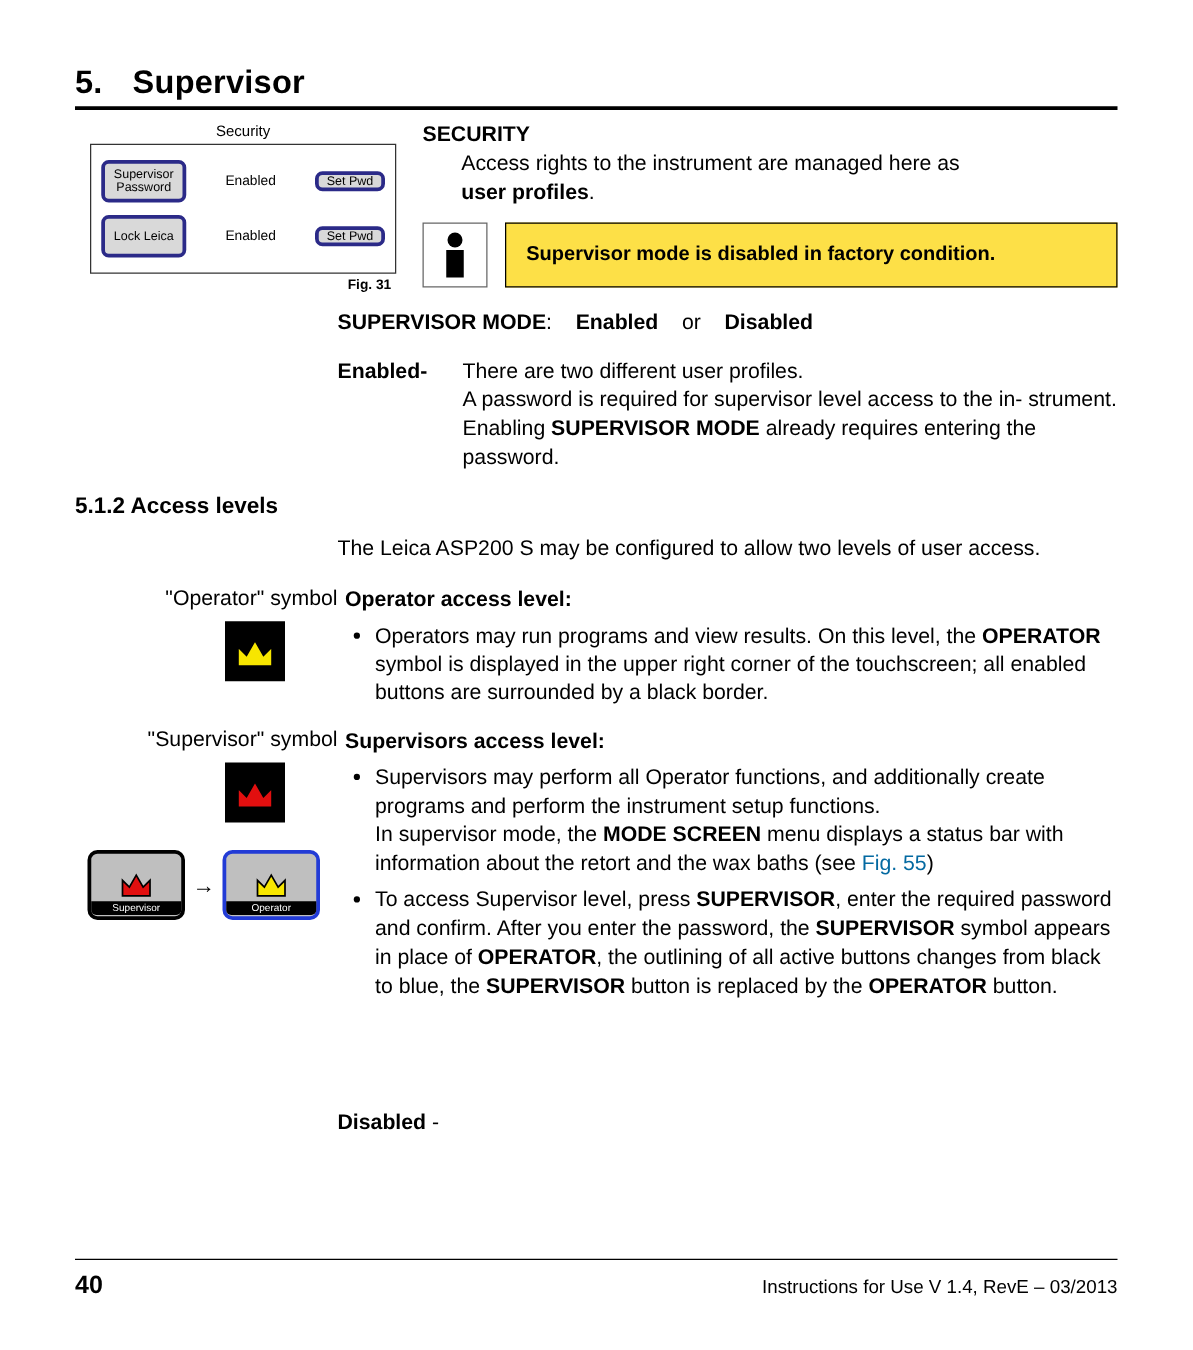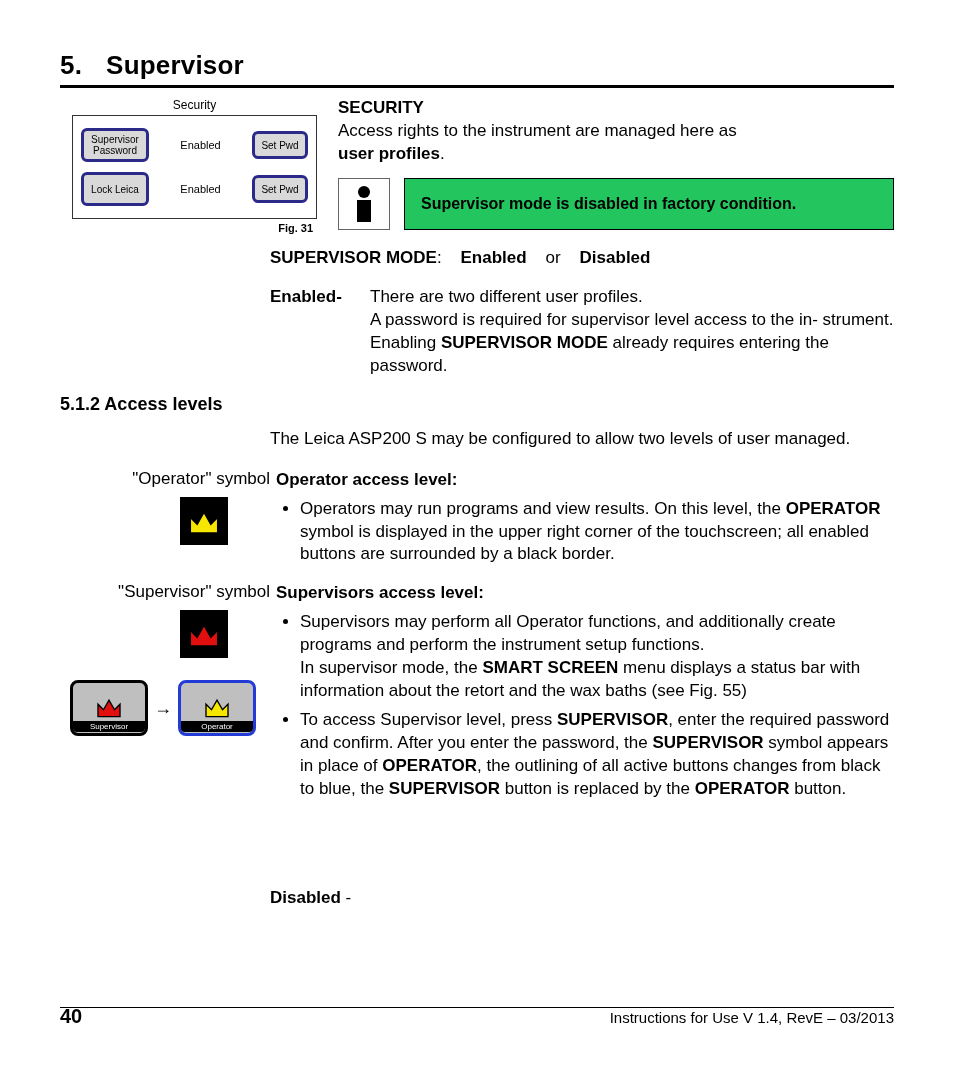--- a/index.html
+++ b/index.html
@@ -70,37 +70,38 @@
     background: #d9d9d9;
     font-size: 10px;
     text-align: center;
     display: flex;
     align-items: center;
     justify-content: center;
     line-height: 1.1;
     box-sizing: border-box;
   }
   .btn-big { width: 68px; height: 34px; }
-  .btn-small { width: 56px; height: 28px; }
+  .btn-small { width: 56px; height: 16px; }
   .status-txt { font-size: 11px; }
   .fig-caption {
     font-size: 11px;
     font-weight: bold;
     text-align: right;
     margin-top: 3px;
     padding-right: 4px;
     font-stretch: condensed;
     font-family: "Arial Narrow", Arial, sans-serif;
   }
   
   .body-text {
     font-size: 17px;
     line-height: 1.35;
     font-family: "Arial Narrow", Arial, sans-serif;
     font-stretch: condensed;
+    margin-left: 31px;
   }
   .h3 {
     font-weight: bold;
     font-size: 17px;
     font-family: "Arial Narrow", Arial, sans-serif;
     font-stretch: condensed;
     margin: 0 0 2px 0;
   }
   .bold { font-weight: bold; }
   .info-box-row {
@@ -136,21 +137,21 @@
     content: "";
     position: absolute;
     top: 14px;
     left: 2px;
     width: 14px;
     height: 22px;
     background: #000;
   }
   .note-box {
     flex: 1;
-    background: #22c55e;
+    background: #fde047;
     border: 1.5px solid #000;
     display: flex;
     align-items: center;
     padding: 0 16px;
     font-weight: bold;
     font-size: 16px;
     font-family: "Arial Narrow", Arial, sans-serif;
     font-stretch: condensed;
   }
   .mode-line {
@@ -210,21 +211,21 @@
     font-weight: bold;
     margin-bottom: 6px;
   }
   ul.bullets {
     margin: 0;
     padding-left: 24px;
   }
   ul.bullets li {
     margin-bottom: 6px;
   }
-  .fig-link { color: #000000; }
+  .fig-link { color: #0369a1; }
   
   .icon-badge {
     width: 48px;
     height: 48px;
     background: #000;
     margin: 8px 0 0 120px;
     display: flex;
     align-items: center;
     justify-content: center;
   }
@@ -280,21 +281,21 @@
   .footer-rule {
     position: absolute;
     bottom: 72px;
     left: 60px;
     right: 60px;
     height: 1px;
     background: #000;
   }
   .footer {
     position: absolute;
-    bottom: 52px;
+    bottom: 40px;
     left: 60px;
     right: 60px;
     display: flex;
     justify-content: space-between;
     align-items: baseline;
     font-family: "Arial Narrow", Arial, sans-serif;
     font-stretch: condensed;
   }
   .page-num { font-weight: bold; font-size: 20px; }
   .footer-right { font-size: 15px; }
@@ -358,21 +359,21 @@
       <div class="def-row">
         <div class="def-term"><span>Enabled</span><span>-</span></div>
         <div class="def-body">
           <span>There are two different user profiles.</span><br>
           <span>A password is required for supervisor level access to the in- strument. Enabling </span><span class="bold">SUPERVISOR MODE</span><span> already requires entering the password.</span>
         </div>
       </div>
     </div>
 
     <div class="section-h">5.1.2 Access levels</div>
-    <div class="intro-line" style="margin-left:210px;">The Leica ASP200 S may be configured to allow two levels of user managed.</div>
+    <div class="intro-line" style="margin-left:210px;">The Leica ASP200 S may be configured to allow two levels of user access.</div>
 
     <div class="access-row">
       <div class="left-label">
         <div>"Operator" symbol</div>
         <div class="icon-badge">
           <svg class="crown" viewBox="0 0 40 32">
               <path d="M4 30 L4 12 L12 20 L20 6 L28 20 L36 12 L36 30 Z" fill="#f7e600" stroke="#000" stroke-width="1.5"></path>
             </svg>
         </div>
       </div>
@@ -408,21 +409,21 @@
               </svg>
             <div class="mode-strip">Operator</div>
           </div>
         </div>
       </div>
       <div class="access-right">
         <div class="access-h">Supervisors access level:</div>
         <ul class="bullets">
           <li>
             <span>Supervisors may perform all Operator functions, and additionally create programs and perform the instrument setup functions.</span><br>
-            <span>In supervisor mode, the </span><span class="bold">SMART SCREEN</span><span> menu displays a status bar with information about the retort and the wax baths (see </span><span class="fig-link">Fig. 55</span><span>)</span>
+            <span>In supervisor mode, the </span><span class="bold">MODE SCREEN</span><span> menu displays a status bar with information about the retort and the wax baths (see </span><span class="fig-link">Fig. 55</span><span>)</span>
           </li>
           <li>
             <span>To access Supervisor level, press </span><span class="bold">SUPERVISOR</span><span>, enter the required password and confirm. After you enter the password, the </span><span class="bold">SUPERVISOR</span><span> symbol appears in place of </span><span class="bold">OPERATOR</span><span>, the outlining of all active buttons changes from black to blue, the </span><span class="bold">SUPERVISOR</span><span> button is replaced by the </span><span class="bold">OPERATOR</span><span> button.</span>
           </li>
         </ul>
       </div>
     </div>
 
     <div style="margin-left:210px; margin-top:80px;">
       <div class="def-row">

